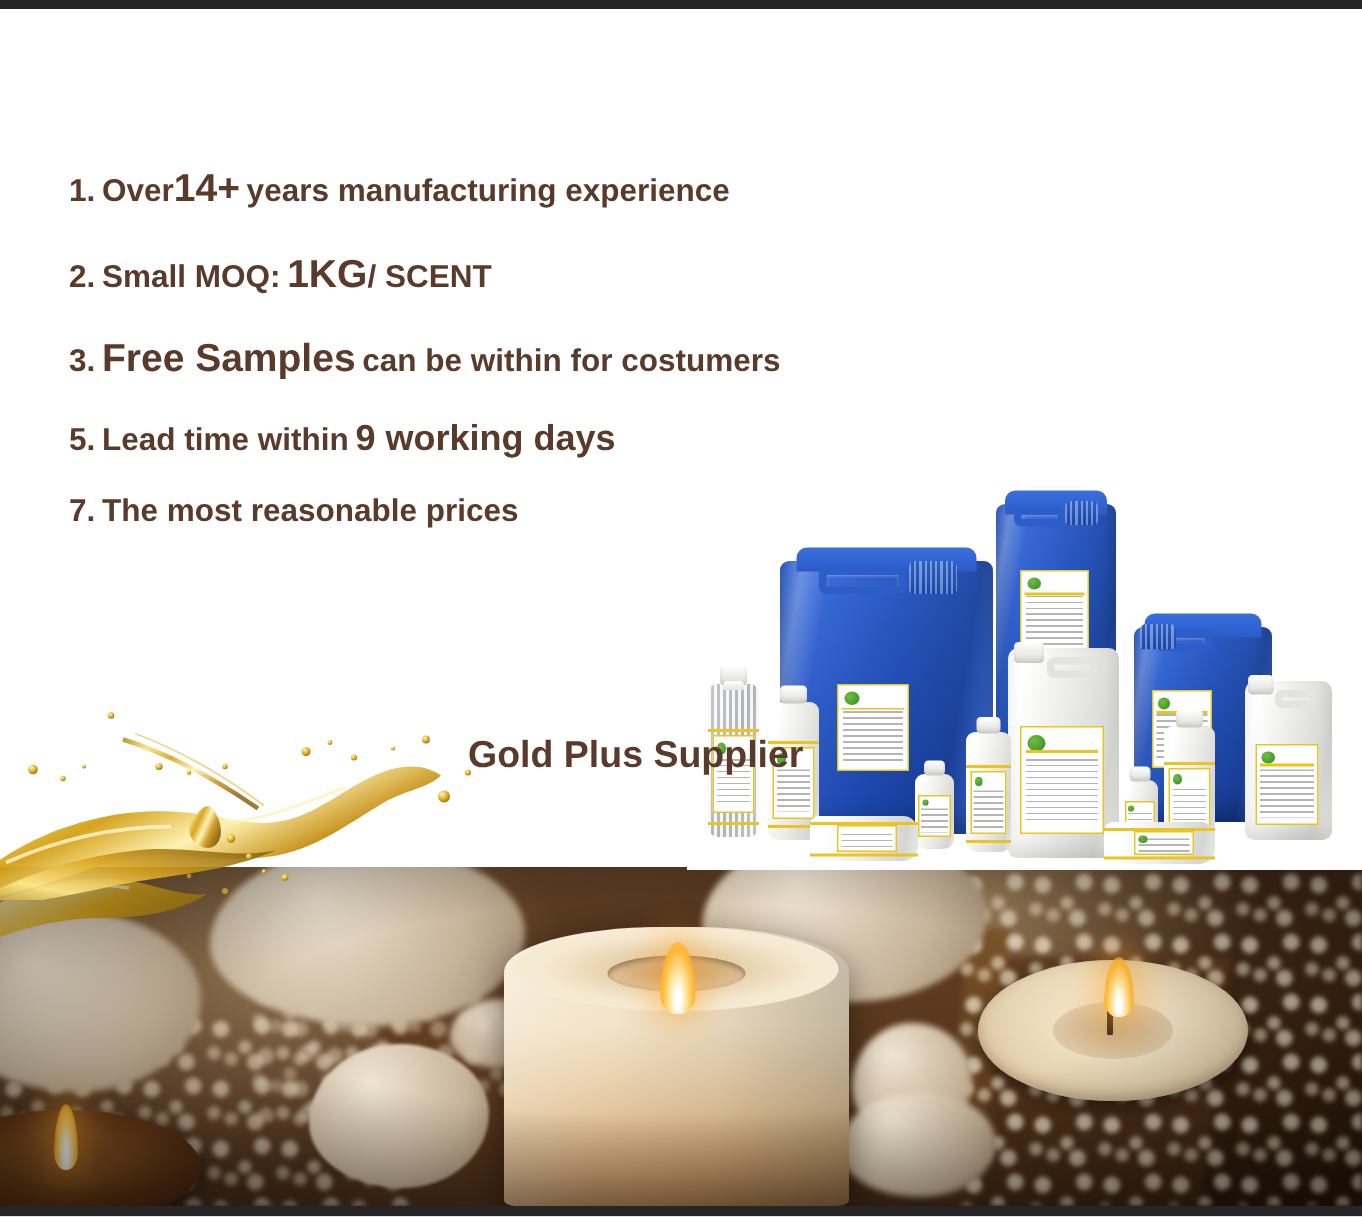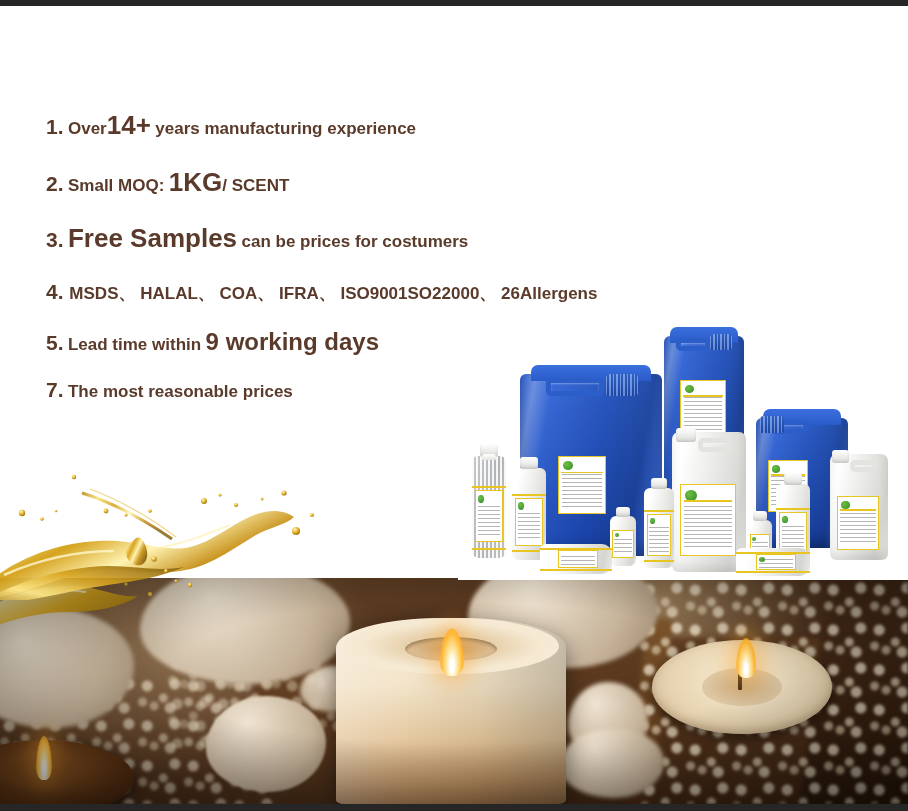--- a/index.html
+++ b/index.html
@@ -51,21 +51,21 @@
     z-index: 6;
   }
   .adv-item {
     color: #5a3a2a;
     font-weight: 700;
     white-space: nowrap;
     line-height: 1;
     display: block;
   }
   .adv-item .num   { font-size: 21px; }
-  .adv-item .txt   { font-size: 17px; margin-top: 32px; }
+  .adv-item .txt   { font-size: 21px; margin-top: 32px; }
   .adv-item .big   { font-size: 26px; }
   .adv-item .big2  { font-size: 24px; }
 
   #adv-1 { margin-bottom: 31px; }
   #adv-2 { margin-bottom: 30px; }
   #adv-3 { margin-bottom: 30px; }
   #adv-4 { margin-bottom: 28px; font-size: 21px; }
   #adv-5 { margin-bottom: 25px; }
   #adv-6 { margin-bottom: 21px; }
   #adv-7 { margin-bottom: 0; }
@@ -330,27 +330,23 @@
 
     <div class="adv-item" id="adv-2">
       <span class="num">2.</span>
       <span class="txt">Small MOQ:</span>
       <span class="big">1KG</span><span class="txt">/ SCENT</span>
     </div>
 
     <div class="adv-item" id="adv-3">
       <span class="num">3.</span>
       <span class="big">Free Samples</span>
-      <span class="txt">can be prices for costumers</span>
-    </div>
-
-    <div class="adv-item" id="adv-4">
-      <span class="num">4.</span>
-      <span class="txt">MSDS、 HALAL、 COA、 IFRA、 ISO9001SO22000、 26Allergens</span>
-    </div>
+      <span class="txt">can be within for costumers</span>
+    </div>
+
 
     <div class="adv-item" id="adv-5">
       <span class="num">5.</span>
       <span class="txt">Lead time within</span>
       <span class="big2">9 working days</span>
     </div>
 
 
     <div class="adv-item" id="adv-7">
       <span class="num">7.</span>
@@ -407,20 +403,21 @@
     <circle cx="268" cy="44" r="1.4" fill="url(#drop)"></circle>
     <circle cx="290" cy="38" r="2.6" fill="url(#drop)"></circle>
     <circle cx="160" cy="104" r="2.8" fill="url(#drop)"></circle>
     <circle cx="172" cy="116" r="2.0" fill="url(#drop)"></circle>
     <circle cx="182" cy="126" r="1.5" fill="url(#drop)"></circle>
     <circle cx="196" cy="130" r="2.2" fill="url(#drop)"></circle>
     <circle cx="302" cy="76" r="4.0" fill="url(#drop)"></circle>
     <circle cx="318" cy="60" r="2.0" fill="url(#drop)"></circle>
   </svg>
 
+  <div id="gold-plus-supplier">Gold Plus Supplier</div>
 
   <div id="product-photo">
 
     <div class="prod jerry" style="left:62px; top:46px; width:142px; height:182px;">
       <div class="jerry-shoulder"></div>
       <div class="jerry-handle" style="left:26px; top:4px; width:58px; height:18px;"></div>
       <div class="jerry-cap" style="left:86px; top:0px; width:32px; height:22px;"></div>
       <div class="label" style="left:38px; top:82px; width:48px; height:58px;">
         <div class="logo-dot"></div>
         <div class="rule-y" style="top:26%"></div>

